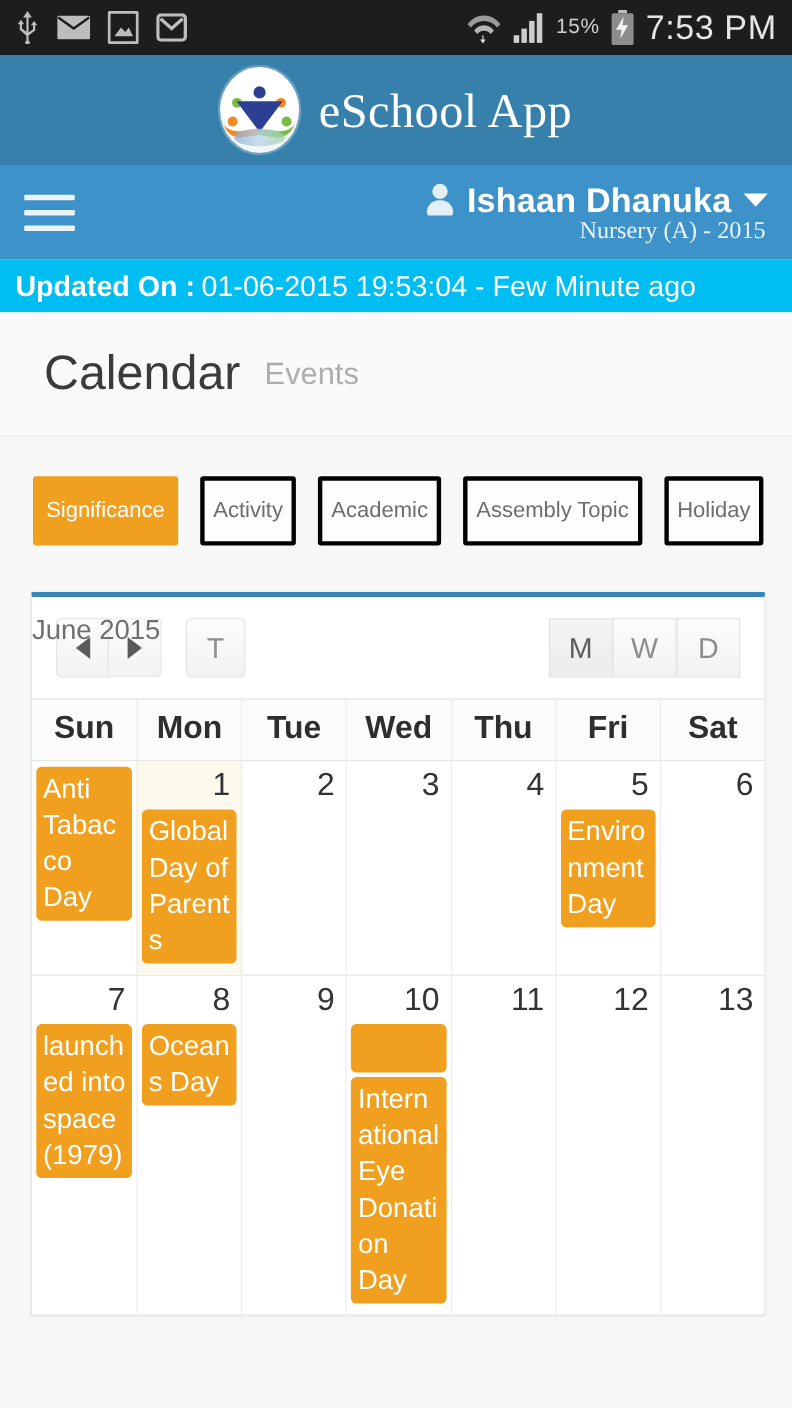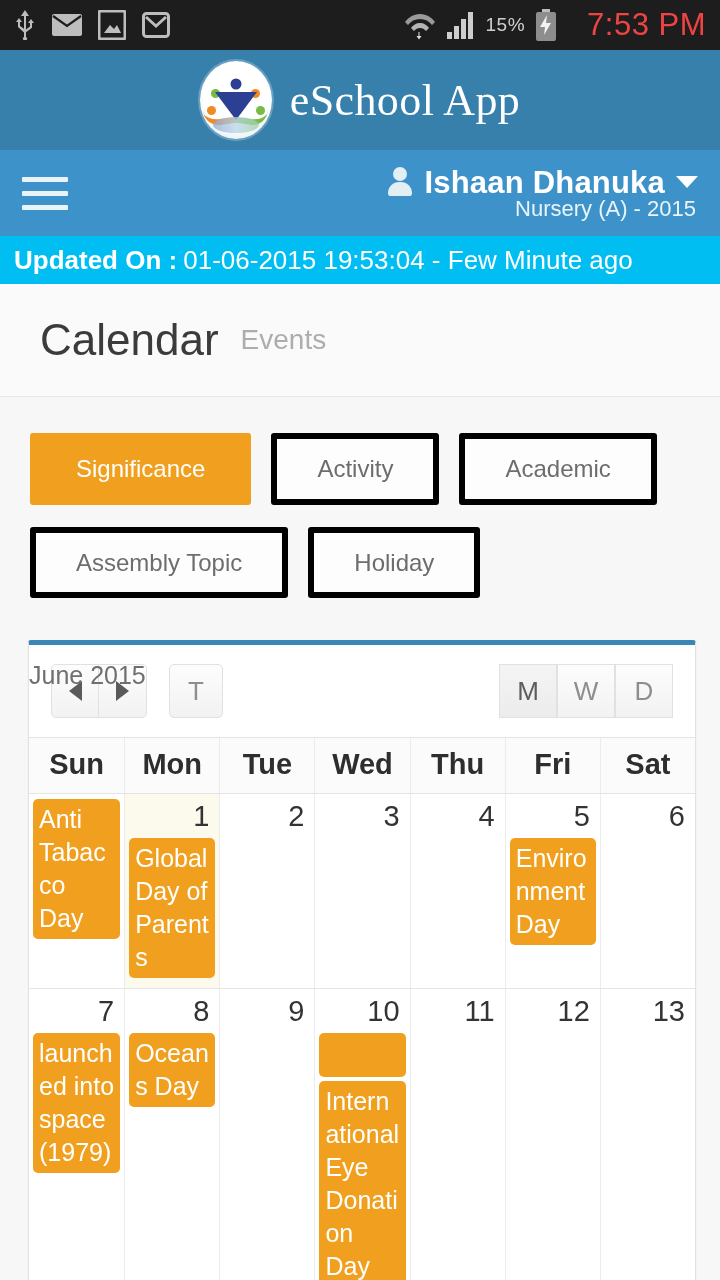--- a/index.html
+++ b/index.html
@@ -12,21 +12,21 @@
 
   
   .statusbar{
     height:50px; background:#1d1d1d; display:flex; align-items:center;
     padding:0 14px; color:#b9b9b9;
   }
   .sb-left{ display:flex; align-items:center; gap:16px; }
   .sb-right{ margin-left:auto; display:flex; align-items:center; gap:10px; }
   .sb-ico{ display:block; }
   .sb-pct{ font-size:19px; color:#cfcfcf; letter-spacing:.5px; }
-  .sb-time{ font-size:31px; color:#ef4444; letter-spacing:.5px; margin-left:20px; }
+  .sb-time{ font-size:31px; color:#e5e5e5; letter-spacing:.5px; margin-left:0; }
 
   
   .appbar{
     height:100px; background:#3780ac; display:flex; align-items:center;
     justify-content:center; gap:18px;
   }
   .logo{
     width:72px; height:78px; border-radius:50%;
     background:radial-gradient(circle at 50% 42%, #ffffff 56%, #f2f6f8 72%, #dfe9ef 100%);
     position:relative; overflow:hidden; box-shadow:0 0 0 2px rgba(255,255,255,.25);
@@ -60,43 +60,43 @@
   .user-wrap{ margin-left:auto; text-align:right; line-height:1; }
   .user-line{ display:flex; align-items:center; justify-content:flex-end; gap:11px; }
   .user-ico{ width:26px; height:30px; position:relative; }
   .user-ico .uh{ position:absolute; left:50%; top:0; transform:translateX(-50%);
     width:14px; height:14px; border-radius:50%; background:#e3eef5; }
   .user-ico .ub{ position:absolute; left:50%; bottom:1px; transform:translateX(-50%);
     width:24px; height:14px; border-radius:12px 12px 3px 3px; background:#e3eef5; }
   .user-name{ color:#ffffff; font-size:31px; font-weight:bold; letter-spacing:.2px; }
   .caret{ width:0;height:0;border-left:11px solid transparent;border-right:11px solid transparent;
     border-top:12px solid #ffffff; }
-  .user-sub{ color:#eaf4fa; font-size:22px; margin-top:0; margin-right:2px; }
+  .user-sub{ color:#eaf4fa; font-size:22px; margin-top:0; margin-right:2px;font-family:Liberation Serif, serif; }
 
   
   .updated{
     height:48px; background:#00bdf2; display:flex; align-items:center;
     padding-left:14px; color:#ffffff; font-size:26px; white-space:nowrap;
   }
   .updated b{ font-weight:bold; margin-right:6px; }
   .updated .uval{ font-weight:normal; }
 
   
   .titlebar{
     height:113px; background:#fafafa; border-bottom:1px solid #e7e7e7;
     display:flex; align-items:center; padding-left:40px; gap:22px;
   }
   .ptitle{ font-size:44px; color:#3b3b3b; font-weight:normal; }
   .psub{ font-size:28px; color:#adadad; }
 
   
   .filters{ padding:36px 0 0 30px; display:flex; flex-wrap:wrap; gap:22px 20px; max-width:700px; }
   .chipbtn{
-    border:6px solid #000000; background:#fdfdfd; color:#6d6d6d;
-    font-size:24px; padding:16px 40px; border-radius:3px; line-height:1.15;
+    border:4px solid #000000; background:#fdfdfd; color:#6d6d6d;
+    font-size:20px; padding:16px 8px; border-radius:3px; line-height:1.15;
     cursor:pointer; white-space:nowrap;
   }
   .chipbtn.active{ background:#f0a01e; border-color:#f0a01e; color:#ffffff; }
 
   
   .calwrap{ margin:42px 24px 0 28px; background:#ffffff;
     border:1px solid #e2e2e2; border-top:5px solid #3a86b8;
     border-radius:3px; box-shadow:0 1px 2px rgba(0,0,0,.05); overflow:hidden; }
   .caltoolbar{ height:92px; display:flex; align-items:center; padding:0 22px; position:relative; }
   .btngroup{ display:flex; }

